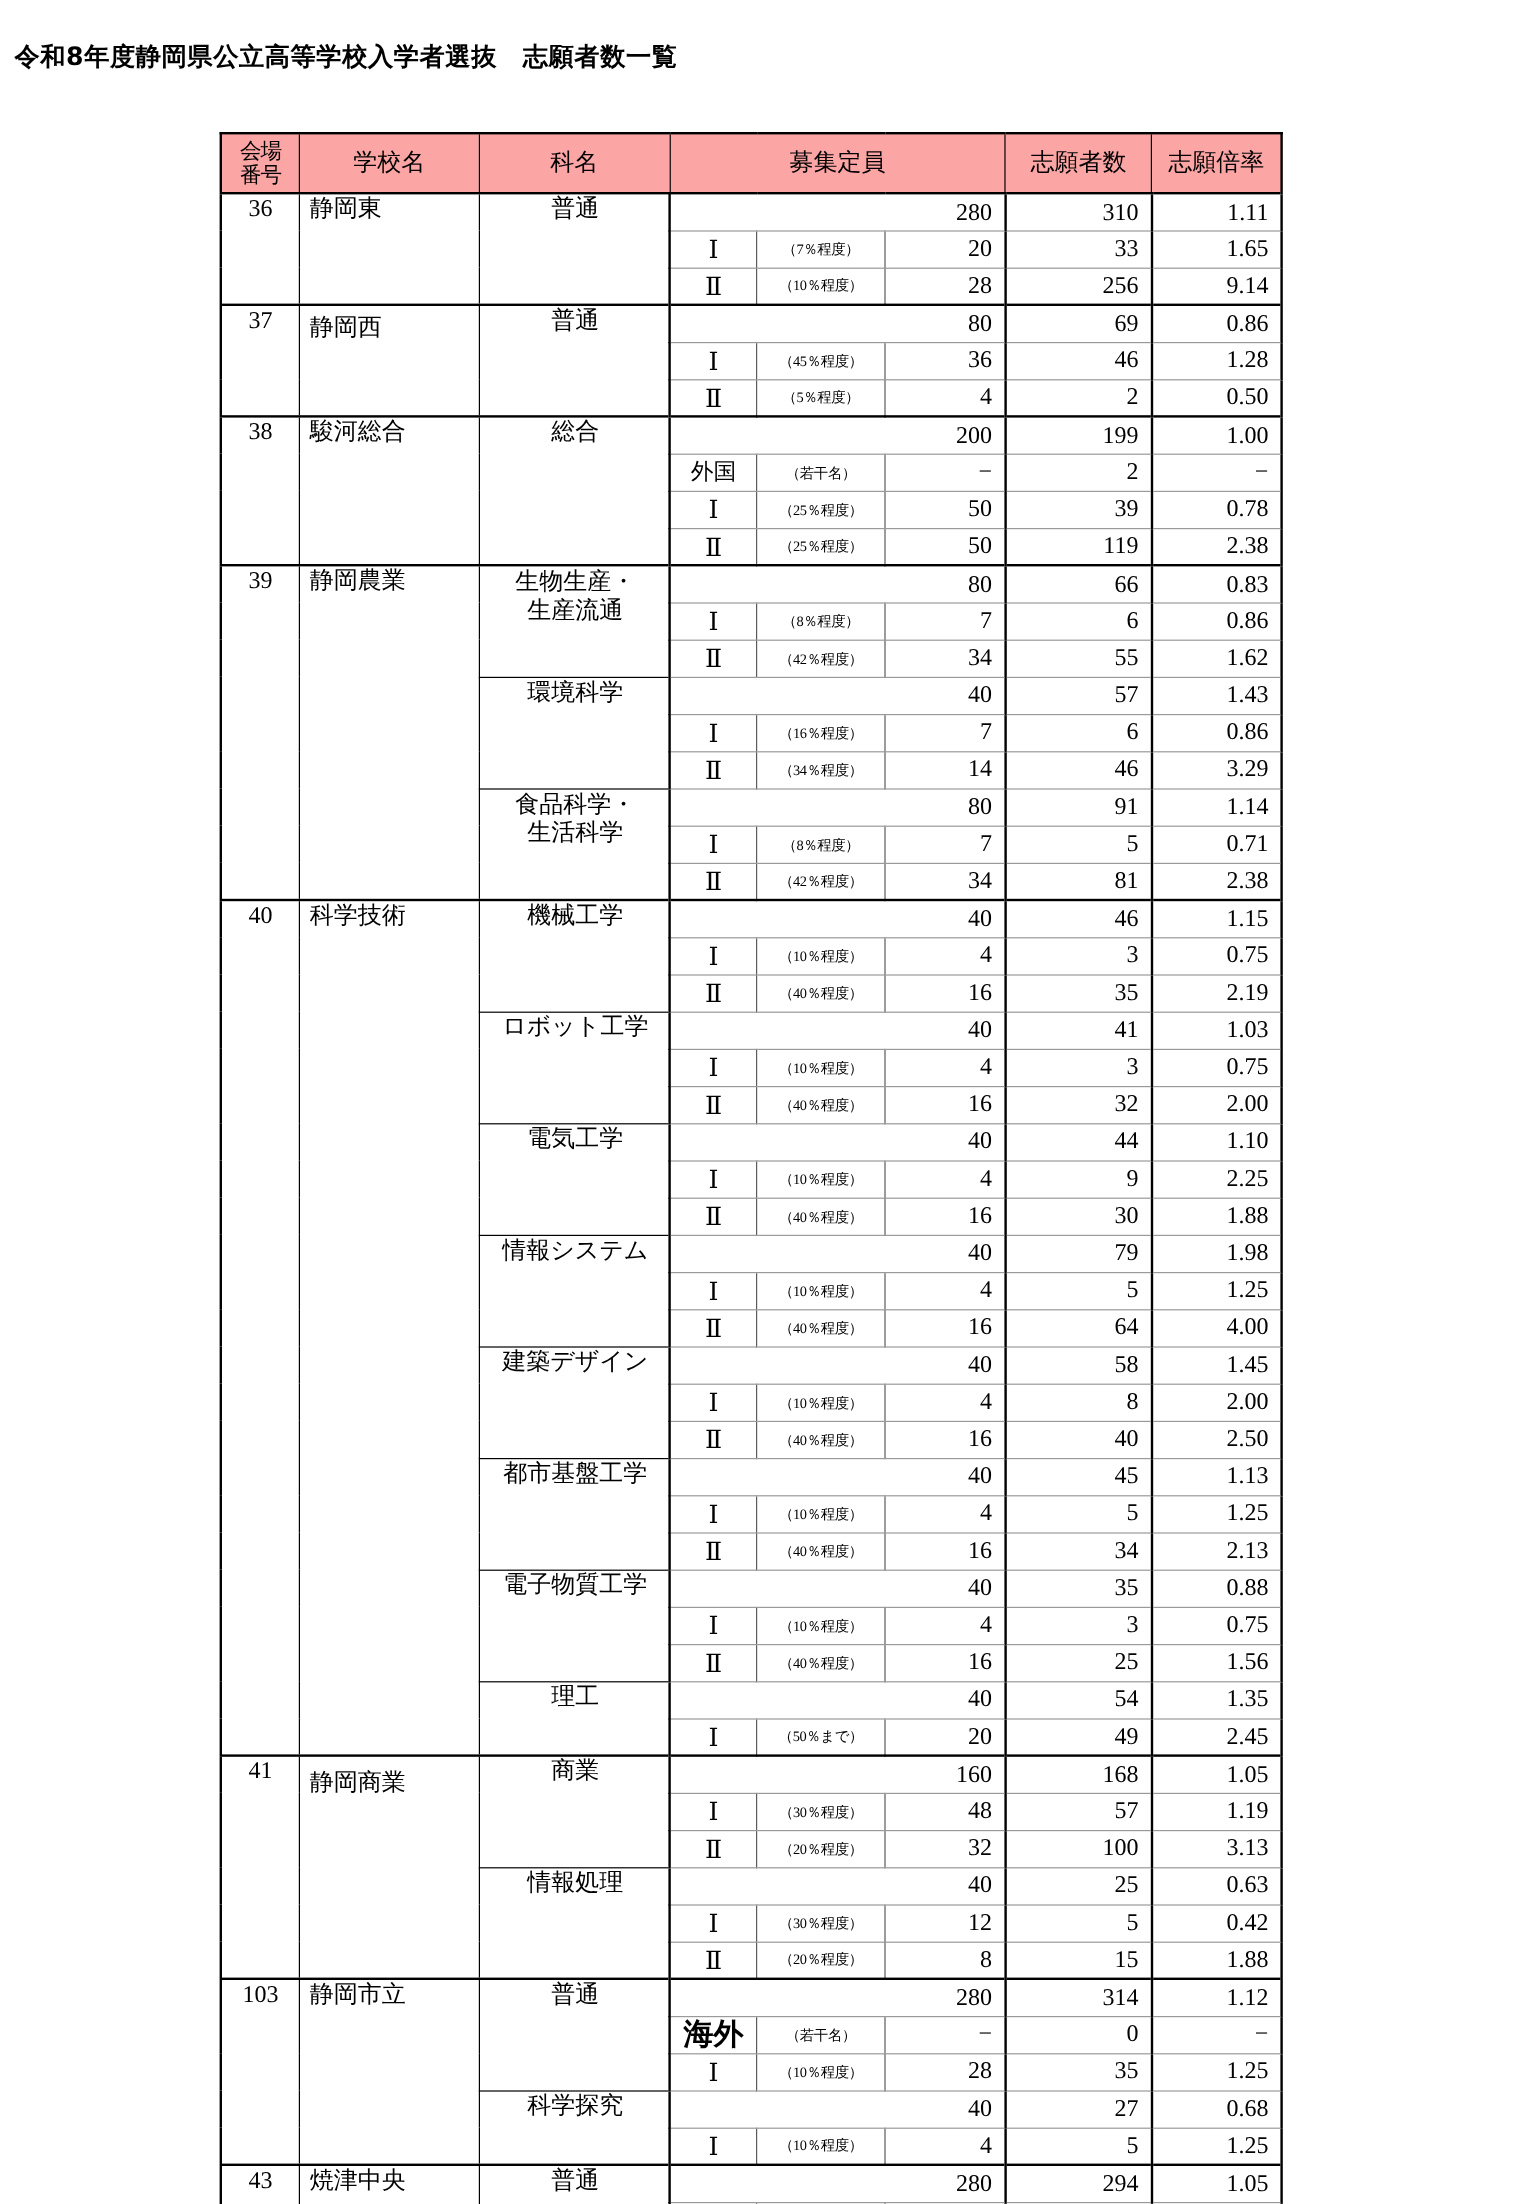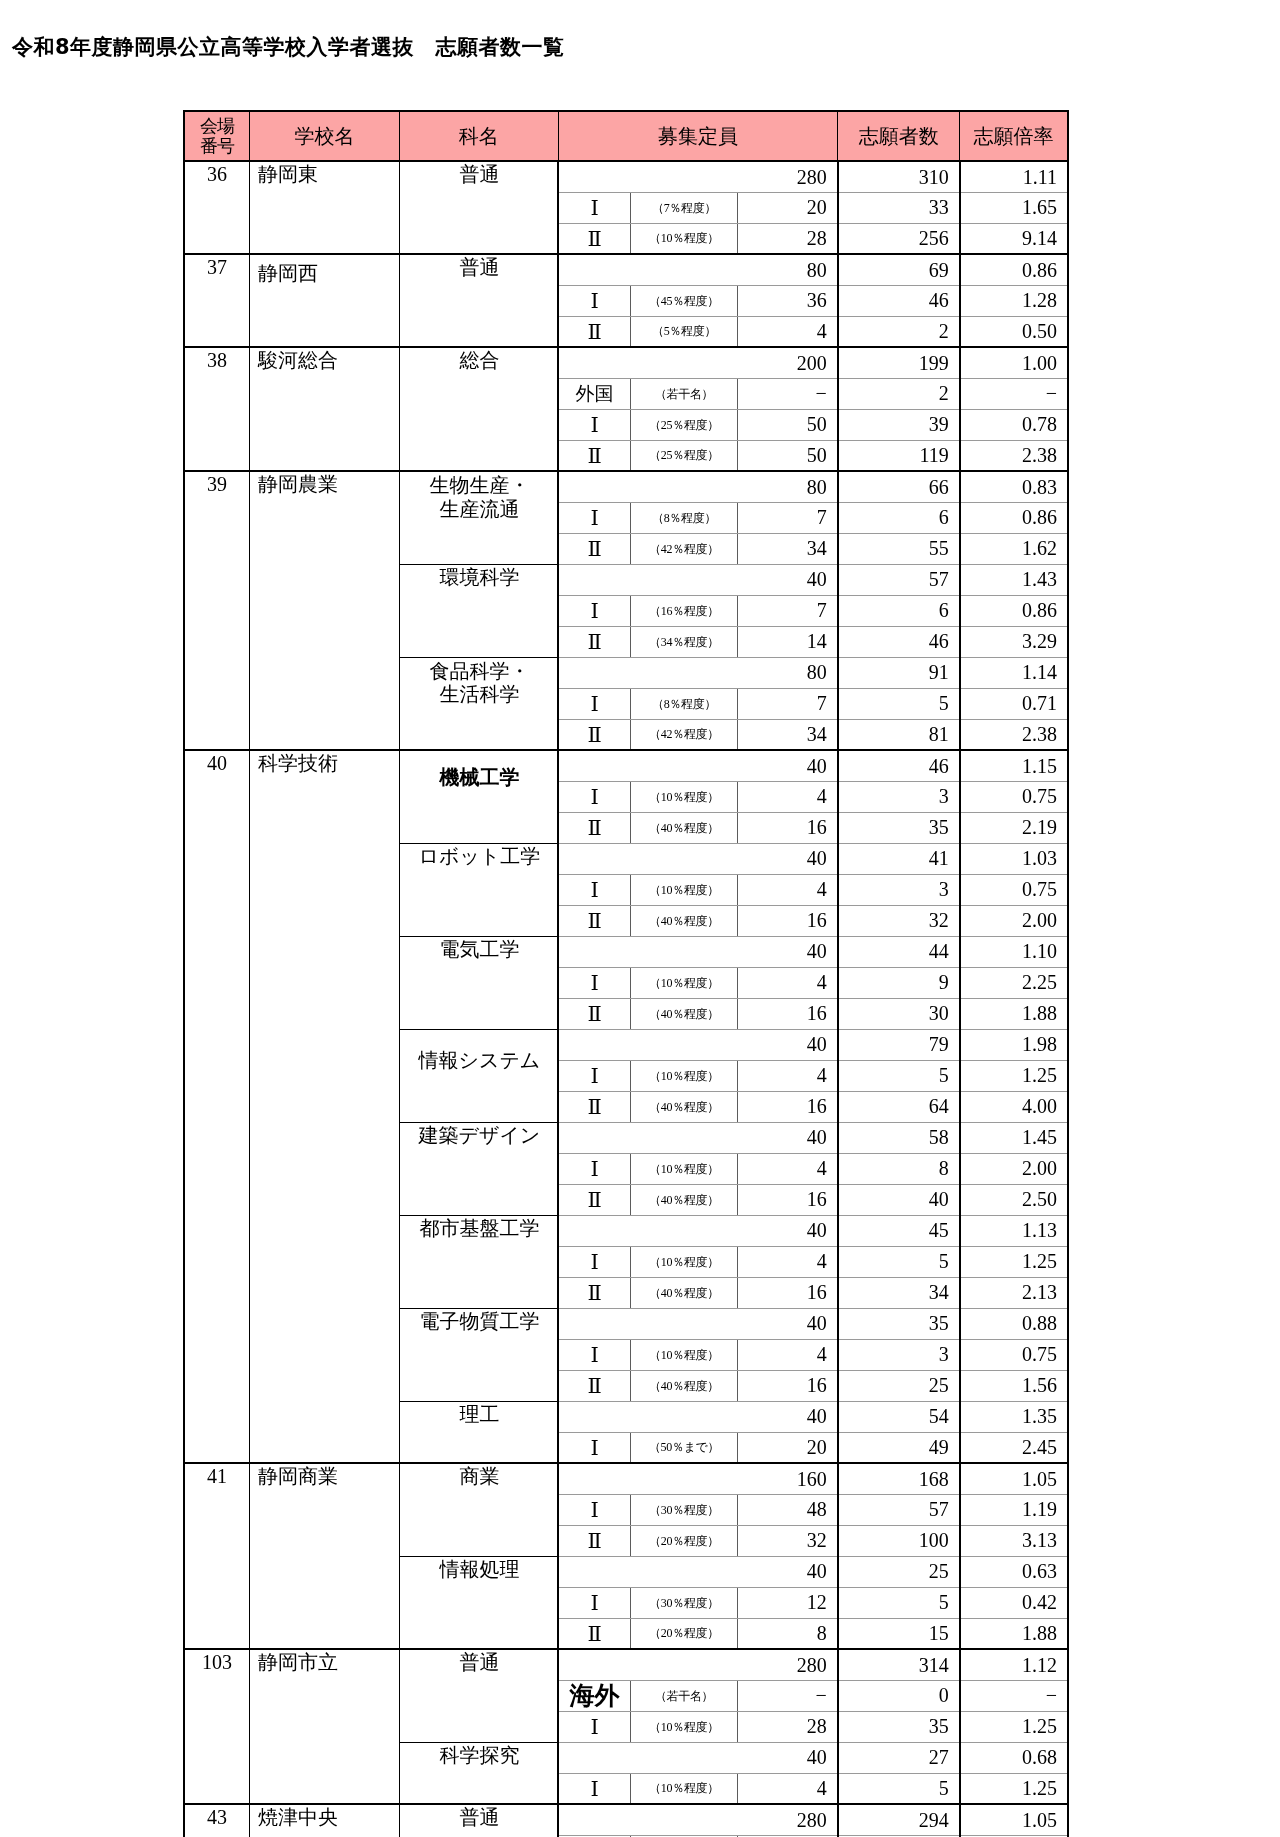--- a/index.html
+++ b/index.html
@@ -268,21 +268,21 @@
         <tr>
           <td class="kind">Ⅱ</td>
           <td class="pct">（42％程度）</td>
           <td class="quota">34</td>
           <td class="apps">81</td>
           <td class="ratio">2.38</td>
         </tr>
         <tr class="grp-start">
           <td class="venue vspan" rowspan="23" style="vertical-align: top; padding-top: 2px;">40</td>
           <td class="school vspan" rowspan="23" style="vertical-align: top; padding-top: 2px;">科学技術</td>
-          <td class="course vspan" rowspan="3" style="vertical-align: top; padding-top: 16px; font-weight: bold;">機械工学</td>
+          <td class="course vspan" rowspan="3" style="vertical-align: top; padding-top: 2px;">機械工学</td>
           <td class="quota-wide" colspan="3">40</td>
           <td class="apps">46</td>
           <td class="ratio">1.15</td>
         </tr>
         <tr>
           <td class="kind">Ⅰ</td>
           <td class="pct">（10％程度）</td>
           <td class="quota">4</td>
           <td class="apps">3</td>
           <td class="ratio">0.75</td>
@@ -328,21 +328,21 @@
           <td class="ratio">2.25</td>
         </tr>
         <tr>
           <td class="kind">Ⅱ</td>
           <td class="pct">（40％程度）</td>
           <td class="quota">16</td>
           <td class="apps">30</td>
           <td class="ratio">1.88</td>
         </tr>
         <tr class="sub-start">
-          <td class="course vspan seg" rowspan="3" style="vertical-align: top; padding-top: 20px;">情報システム</td>
+          <td class="course vspan seg" rowspan="3" style="vertical-align: top; padding-top: 2px;">情報システム</td>
           <td class="quota-wide seg" colspan="3">40</td>
           <td class="apps">79</td>
           <td class="ratio">1.98</td>
         </tr>
         <tr>
           <td class="kind">Ⅰ</td>
           <td class="pct">（10％程度）</td>
           <td class="quota">4</td>
           <td class="apps">5</td>
           <td class="ratio">1.25</td>
@@ -422,21 +422,21 @@
         </tr>
         <tr>
           <td class="kind">Ⅰ</td>
           <td class="pct">（50％まで）</td>
           <td class="quota">20</td>
           <td class="apps">49</td>
           <td class="ratio">2.45</td>
         </tr>
         <tr class="grp-start">
           <td class="venue vspan" rowspan="6" style="vertical-align: top; padding-top: 2px;">41</td>
-          <td class="school vspan" rowspan="6" style="vertical-align: top; padding-top: 2px;">静岡商業</td>
+          <td class="school vspan" rowspan="6" style="vertical-align: top; padding-top: 12px;">静岡商業</td>
           <td class="course vspan" rowspan="3" style="vertical-align: top; padding-top: 2px;">商業</td>
           <td class="quota-wide" colspan="3">160</td>
           <td class="apps">168</td>
           <td class="ratio">1.05</td>
         </tr>
         <tr>
           <td class="kind">Ⅰ</td>
           <td class="pct">（30％程度）</td>
           <td class="quota">48</td>
           <td class="apps">57</td>

